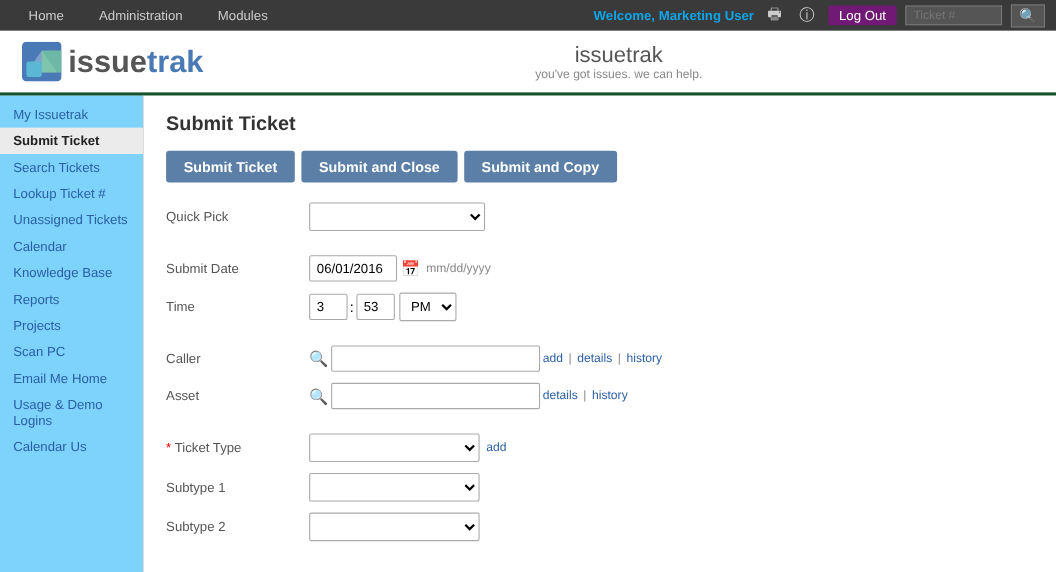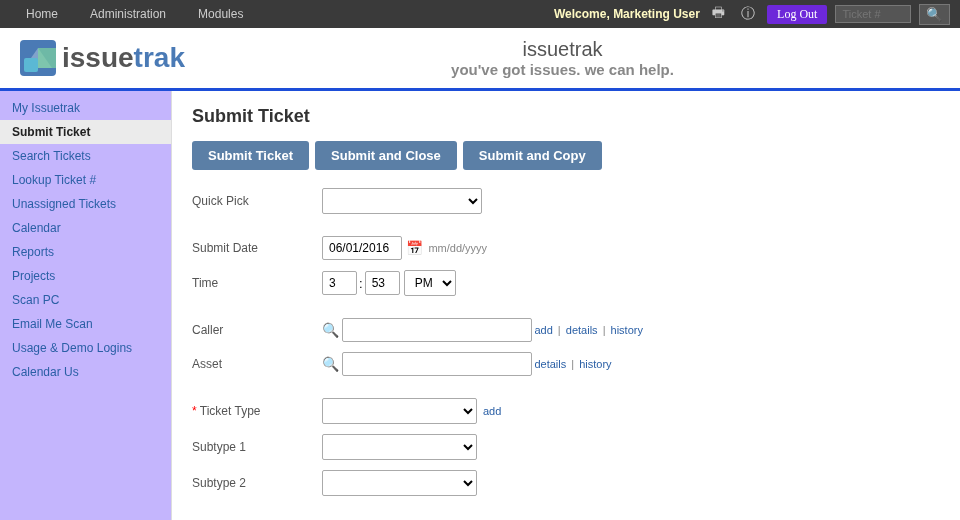--- a/index.html
+++ b/index.html
@@ -25,57 +25,56 @@
     }
     .top-nav-right {
       margin-left: auto;
       display: flex;
       align-items: center;
       gap: 8px;
       color: #ccc;
       font-size: 12px;
     }
     .top-nav-right .welcome { color: #ccc; }
-    .top-nav-right .welcome span { color: #fef9c3; font-weight: bold; }
+    .top-nav-right .welcome span { color: #0ea5e9; font-weight: bold; }
     .top-nav-icon {
       color: #ccc;
       cursor: pointer;
       font-size: 14px;
       padding: 0 4px;
     }
     .top-nav-right .logout-btn {
-      background: #6d28d9;
+      background: #701a75;
       color: #fff;
       border: none;
       padding: 2px 10px;
       cursor: pointer;
       font-size: 12px;
       border-radius: 2px;
-      font-family: Liberation Serif, serif;
     }
     .ticket-input {
       background: #555;
       border: 1px solid #777;
       color: #fff;
       padding: 2px 6px;
       font-size: 11px;
-      width: 76px;
+      width: 88px;
     }
     .search-icon-btn {
       background: #555;
       border: 1px solid #777;
       color: #ccc;
       padding: 2px 6px;
       cursor: pointer;
     }
 
     
     .header {
       background: #fff;
-      border-bottom: 3px solid #1d4ed8;
+      border-bottom: 3px solid #14532d;
       padding: 10px 20px;
       display: flex;
       align-items: center;
     }
     .logo-container {
       display: flex;
       align-items: center;
       gap: 6px;
     }
     .logo-icon {
@@ -91,36 +90,35 @@
     .header-center {
       flex: 1;
       text-align: center;
     }
     .header-center .brand-name {
       font-size: 20px;
       color: #555;
       display: block;
     }
     .header-center .tagline {
-      font-size: 15px;
+      font-size: 11px;
       color: #888;
       display: block;
-      font-weight: bold;
     }
 
     
     .layout {
       display: flex;
       height: calc(520px - 28px - 58px);
     }
 
     
     .sidebar {
-      width: 172px;
-      background: #c4b5fd;
+      width: 131px;
+      background: #7dd3fc;
       border-right: 1px solid #ddd;
       padding-top: 5px;
       flex-shrink: 0;
     }
     .sidebar-item {
       padding: 5px 12px;
       font-size: 12px;
       cursor: pointer;
       color: #2a5fa5;
     }
@@ -283,24 +281,25 @@
 
 <div class="layout">
 
   <div class="sidebar">
     <div class="sidebar-item">My Issuetrak</div>
     <div class="sidebar-item active">Submit Ticket</div>
     <div class="sidebar-item">Search Tickets</div>
     <div class="sidebar-item">Lookup Ticket #</div>
     <div class="sidebar-item">Unassigned Tickets</div>
     <div class="sidebar-item">Calendar</div>
+    <div class="sidebar-item">Knowledge Base</div>
     <div class="sidebar-item">Reports</div>
     <div class="sidebar-item">Projects</div>
     <div class="sidebar-item">Scan PC</div>
-    <div class="sidebar-item">Email Me Scan</div>
+    <div class="sidebar-item">Email Me Home</div>
     <div class="sidebar-item">Usage &amp; Demo Logins</div>
     <div class="sidebar-item">Calendar Us</div>
   </div>
 
   <div class="main">
     <div class="page-title">Submit Ticket</div>
 
     <div class="btn-group">
       <button class="btn btn-primary">Submit Ticket</button>
       <button class="btn btn-primary">Submit and Close</button>

